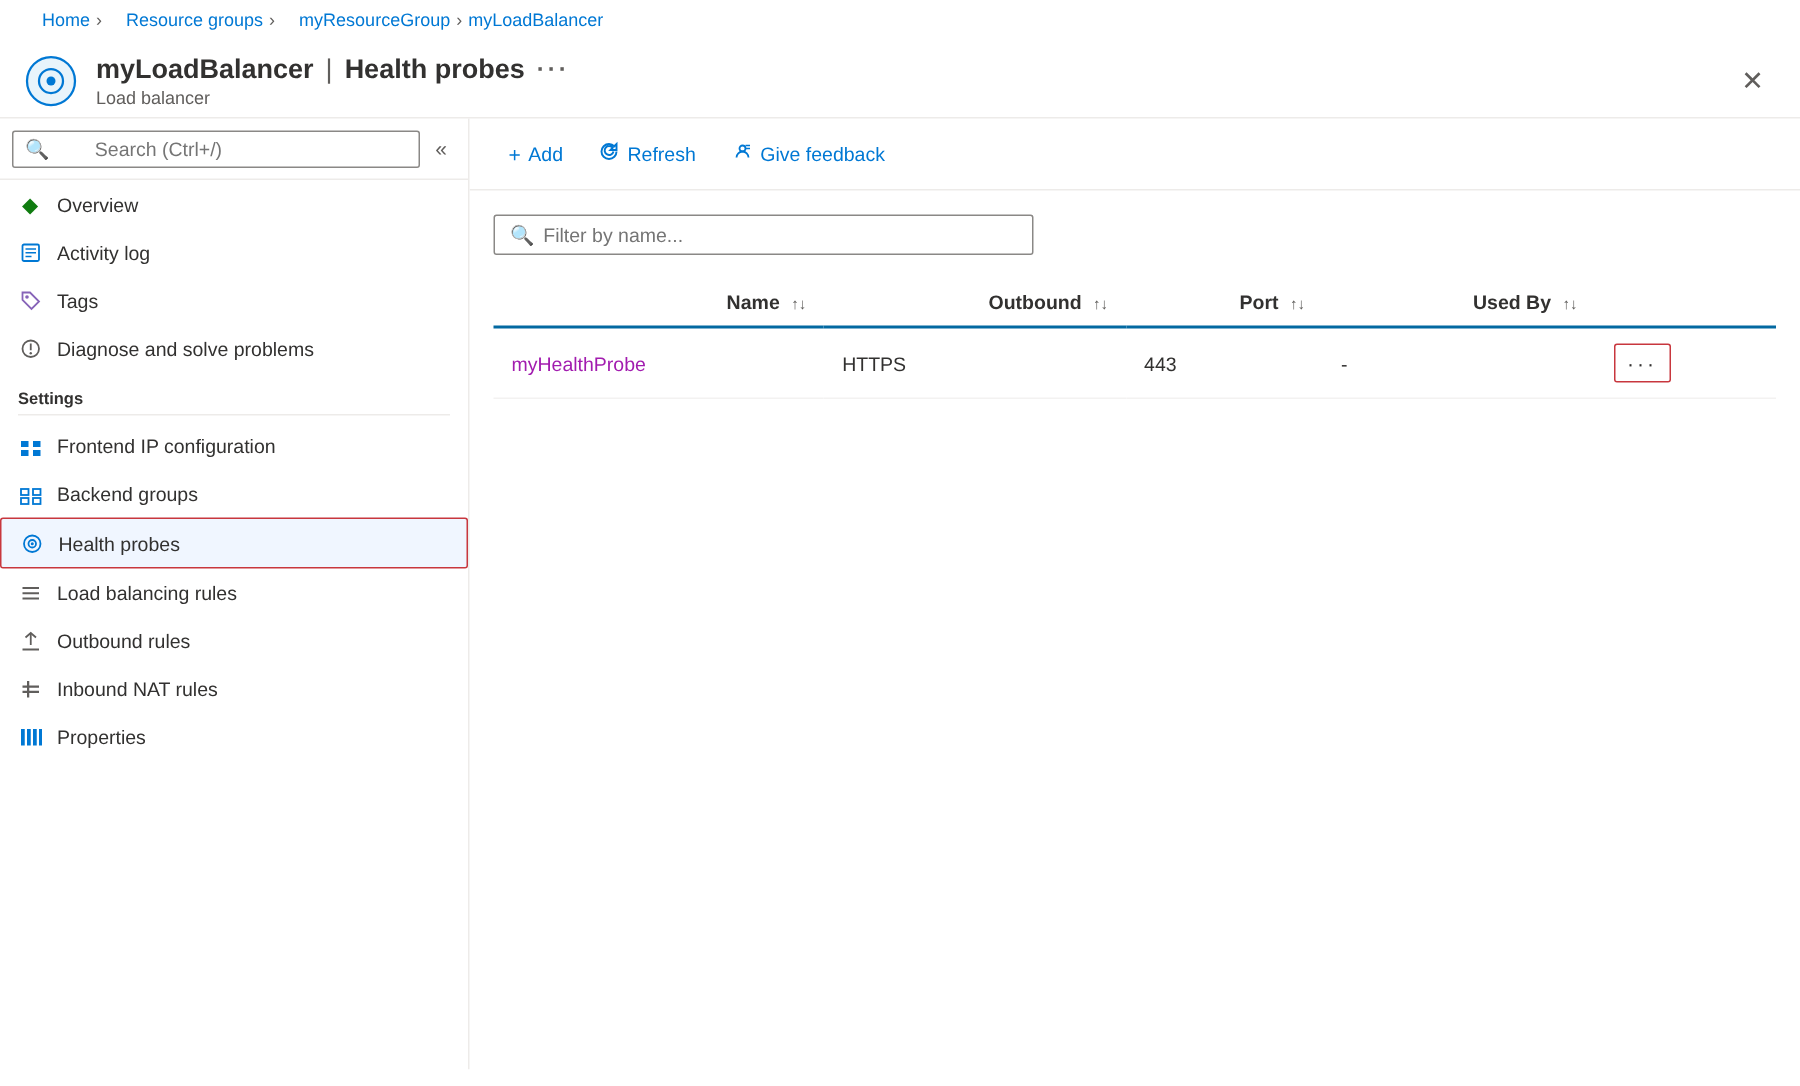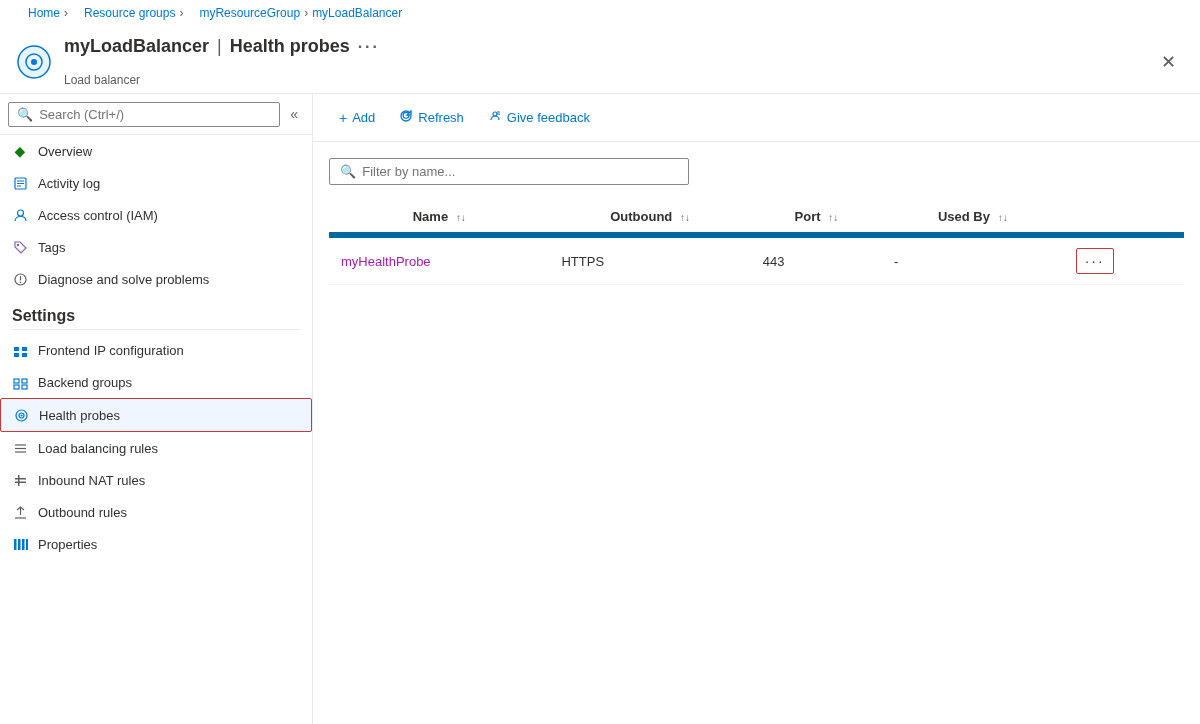--- a/index.html
+++ b/index.html
@@ -4,65 +4,65 @@
   <style>
     * { box-sizing: border-box; margin: 0; padding: 0; }
     body { font-family: 'Segoe UI', Arial, sans-serif; font-size: 13px; color: #323130; background: #fff; overflow: hidden; }
 
     
     .header { display: flex; align-items: center; justify-content: space-between; padding: 10px 16px 6px 16px; border-bottom: 1px solid #edebe9; }
     .header-left { display: flex; align-items: center; gap: 12px; }
     .header-title-block {}
     .header-title { font-size: 18px; font-weight: 600; color: #323130; display: flex; align-items: center; gap: 8px; }
     .header-title-sep { color: #605e5c; font-weight: 300; }
-    .header-subtitle { font-size: 12px; color: #605e5c; margin-top: 16px; }
+    .header-subtitle { font-size: 12px; color: #605e5c; margin-top: 1px; }
     .header-close { cursor: pointer; font-size: 18px; color: #605e5c; padding: 4px 8px; }
     .header-ellipsis { color: #605e5c; font-size: 16px; cursor: pointer; letter-spacing: 2px; }
 
     
     .breadcrumb { display: flex; align-items: center; gap: 4px; padding: 6px 16px; font-size: 12px; color: #0078d4; }
     .breadcrumb a { color: #0078d4; text-decoration: none; margin-left: 12px; }
     .breadcrumb-sep { color: #605e5c; }
     .breadcrumb-current { color: #0078d4; }
 
     
     .layout { display: flex; height: calc(724px - 90px); }
 
     
     .sidebar { width: 313px; min-width: 313px; border-right: 1px solid #edebe9; display: flex; flex-direction: column; overflow: hidden; }
     .sidebar-search-inner { display: flex; align-items: center; border: 1px solid #8a8886; border-radius: 2px; padding: 4px 8px; gap: 6px; background: #fff; }
-    .sidebar-search-inner input { border: none; outline: none; font-size: 13px; color: #323130; width: 100%; background: transparent; }
+    .sidebar-search-inner input { border: none; outline: none; font-size: 13px; color: #323130; width: 100%; background: transparent; margin-left: 24px; }
     .sidebar-search-icon { color: #605e5c; font-size: 13px; }
     .sidebar-collapse { padding: 6px; cursor: pointer; color: #605e5c; font-size: 14px; }
 
     .sidebar-nav { overflow-y: auto; flex: 1; }
     .nav-item { display: flex; align-items: center; gap: 10px; padding: 8px 12px; cursor: pointer; color: #323130; font-size: 13px; }
     .nav-item.active { background: #f0f6ff; border: 1.5px solid #c8373e; border-radius: 2px; }
     .nav-item .nav-icon { width: 16px; height: 16px; display: flex; align-items: center; justify-content: center; font-size: 14px; flex-shrink: 0; }
-    .nav-section-label { padding: 12px 12px 4px 12px; font-size: 16px; font-weight: 600; color: #323130; }
+    .nav-section-label { padding: 12px 12px 4px 12px; font-size: 11px; font-weight: 600; color: #323130; }
 
     
     .sidebar-nav::-webkit-scrollbar { width: 6px; }
     .sidebar-nav::-webkit-scrollbar-thumb { background: #c8c6c4; border-radius: 3px; }
 
     
     .main { flex: 1; display: flex; flex-direction: column; overflow: hidden; }
     .main-toolbar { display: flex; align-items: center; gap: 4px; padding: 10px 16px; border-bottom: 1px solid #edebe9; }
     .toolbar-btn { display: flex; align-items: center; gap: 5px; padding: 5px 10px; cursor: pointer; color: #0078d4; font-size: 13px; background: none; border: none; border-radius: 2px; }
     .toolbar-btn .btn-icon { font-size: 14px; }
 
     .main-content { flex: 1; padding: 16px; overflow-y: auto; }
     .filter-bar { margin-bottom: 16px; }
     .filter-input { display: flex; align-items: center; border: 1px solid #8a8886; border-radius: 2px; padding: 5px 10px; gap: 6px; width: 360px; background: #fff; }
     .filter-input input { border: none; outline: none; font-size: 13px; color: #605e5c; width: 100%; background: transparent; }
     .filter-icon { color: #605e5c; font-size: 13px; }
 
     
     .data-table { width: 100%; border-collapse: collapse; }
-    .data-table th { text-align: center; font-size: 13px; font-weight: 600; color: #323130; padding: 8px 12px; border-bottom: 6px solid #0369a1; white-space: nowrap; }
+    .data-table th { text-align: right; font-size: 13px; font-weight: 600; color: #323130; padding: 8px 12px; border-bottom: 2px solid #0369a1; white-space: nowrap; }
     .data-table td { padding: 10px 12px; font-size: 13px; color: #323130; border-bottom: 1px solid #f3f2f1; }
     .sort-icon { font-size: 10px; color: #605e5c; margin-left: 4px; }
     .link-cell { color: #a21caf; cursor: pointer; text-decoration: none; }
     .ellipsis-btn { border: 1.5px solid #c8373e; border-radius: 2px; padding: 4px 8px; cursor: pointer; background: #fff; color: #323130; font-size: 14px; letter-spacing: 2px; }
 
     
     .icon-overview { color: #107c10; }
     .icon-activity { color: #0078d4; }
     .icon-iam { color: #0078d4; }
     .icon-tags { color: #8764b8; }
@@ -132,29 +132,20 @@
           <svg width="15" height="15" viewBox="0 0 15 15">
               <rect x="2" y="2" width="11" height="11" rx="1" fill="none" stroke="#0078d4" stroke-width="1.2"></rect>
               <line x1="4" y1="5" x2="11" y2="5" stroke="#0078d4" stroke-width="1"></line>
               <line x1="4" y1="7.5" x2="11" y2="7.5" stroke="#0078d4" stroke-width="1"></line>
               <line x1="4" y1="10" x2="8" y2="10" stroke="#0078d4" stroke-width="1"></line>
             </svg>
         </span>
         <span>Activity log</span>
       </div>
       <div class="nav-item">
-        <span class="nav-icon icon-iam">
-          <svg width="15" height="15" viewBox="0 0 15 15">
-              <circle cx="7.5" cy="5" r="3" fill="none" stroke="#0078d4" stroke-width="1.2"></circle>
-              <path d="M2 13c0-3 2.5-4.5 5.5-4.5S13 10 13 13" fill="none" stroke="#0078d4" stroke-width="1.2"></path>
-            </svg>
-        </span>
-        <span>Access control (IAM)</span>
-      </div>
-      <div class="nav-item">
         <span class="nav-icon icon-tags">
           <svg width="15" height="15" viewBox="0 0 15 15">
               <path d="M2 2h5l6 6-5 5-6-6V2z" fill="none" stroke="#8764b8" stroke-width="1.2"></path>
               <circle cx="5" cy="5" r="1.2" fill="#8764b8"></circle>
             </svg>
         </span>
         <span>Tags</span>
       </div>
       <div class="nav-item">
         <span class="nav-icon icon-diagnose">
@@ -206,38 +197,38 @@
         <span class="nav-icon icon-lb">
           <svg width="15" height="15" viewBox="0 0 15 15">
               <line x1="2" y1="4" x2="13" y2="4" stroke="#605e5c" stroke-width="1.2"></line>
               <line x1="2" y1="7.5" x2="13" y2="7.5" stroke="#605e5c" stroke-width="1.2"></line>
               <line x1="2" y1="11" x2="13" y2="11" stroke="#605e5c" stroke-width="1.2"></line>
             </svg>
         </span>
         <span>Load balancing rules</span>
       </div>
       <div class="nav-item">
+        <span class="nav-icon icon-outbound">
+          <svg width="15" height="15" viewBox="0 0 15 15">
+              <line x1="7.5" y1="2" x2="7.5" y2="10" stroke="#605e5c" stroke-width="1.2"></line>
+              <polyline points="4,5 7.5,2 11,5" fill="none" stroke="#605e5c" stroke-width="1.2"></polyline>
+              <line x1="2" y1="13" x2="13" y2="13" stroke="#605e5c" stroke-width="1.2"></line>
+            </svg>
+        </span>
+        <span>Outbound rules</span>
+      </div>
+      <div class="nav-item">
         <span class="nav-icon icon-inbound">
           <svg width="15" height="15" viewBox="0 0 15 15">
               <rect x="2" y="5" width="11" height="1.5" fill="#605e5c"></rect>
               <rect x="2" y="8.5" width="11" height="1.5" fill="#605e5c"></rect>
               <rect x="5" y="2" width="1.5" height="11" fill="#605e5c"></rect>
             </svg>
         </span>
         <span>Inbound NAT rules</span>
-      </div>
-      <div class="nav-item">
-        <span class="nav-icon icon-outbound">
-          <svg width="15" height="15" viewBox="0 0 15 15">
-              <line x1="7.5" y1="2" x2="7.5" y2="10" stroke="#605e5c" stroke-width="1.2"></line>
-              <polyline points="4,5 7.5,2 11,5" fill="none" stroke="#605e5c" stroke-width="1.2"></polyline>
-              <line x1="2" y1="13" x2="13" y2="13" stroke="#605e5c" stroke-width="1.2"></line>
-            </svg>
-        </span>
-        <span>Outbound rules</span>
       </div>
       <div class="nav-item">
         <span class="nav-icon icon-properties">
           <svg width="15" height="15" viewBox="0 0 15 15">
               <rect x="1" y="2" width="2.5" height="11" fill="#0078d4"></rect>
               <rect x="5" y="2" width="2.5" height="11" fill="#0078d4"></rect>
               <rect x="9" y="2" width="2.5" height="11" fill="#0078d4"></rect>
               <rect x="13" y="2" width="2.5" height="11" fill="#0078d4"></rect>
             </svg>
         </span>

